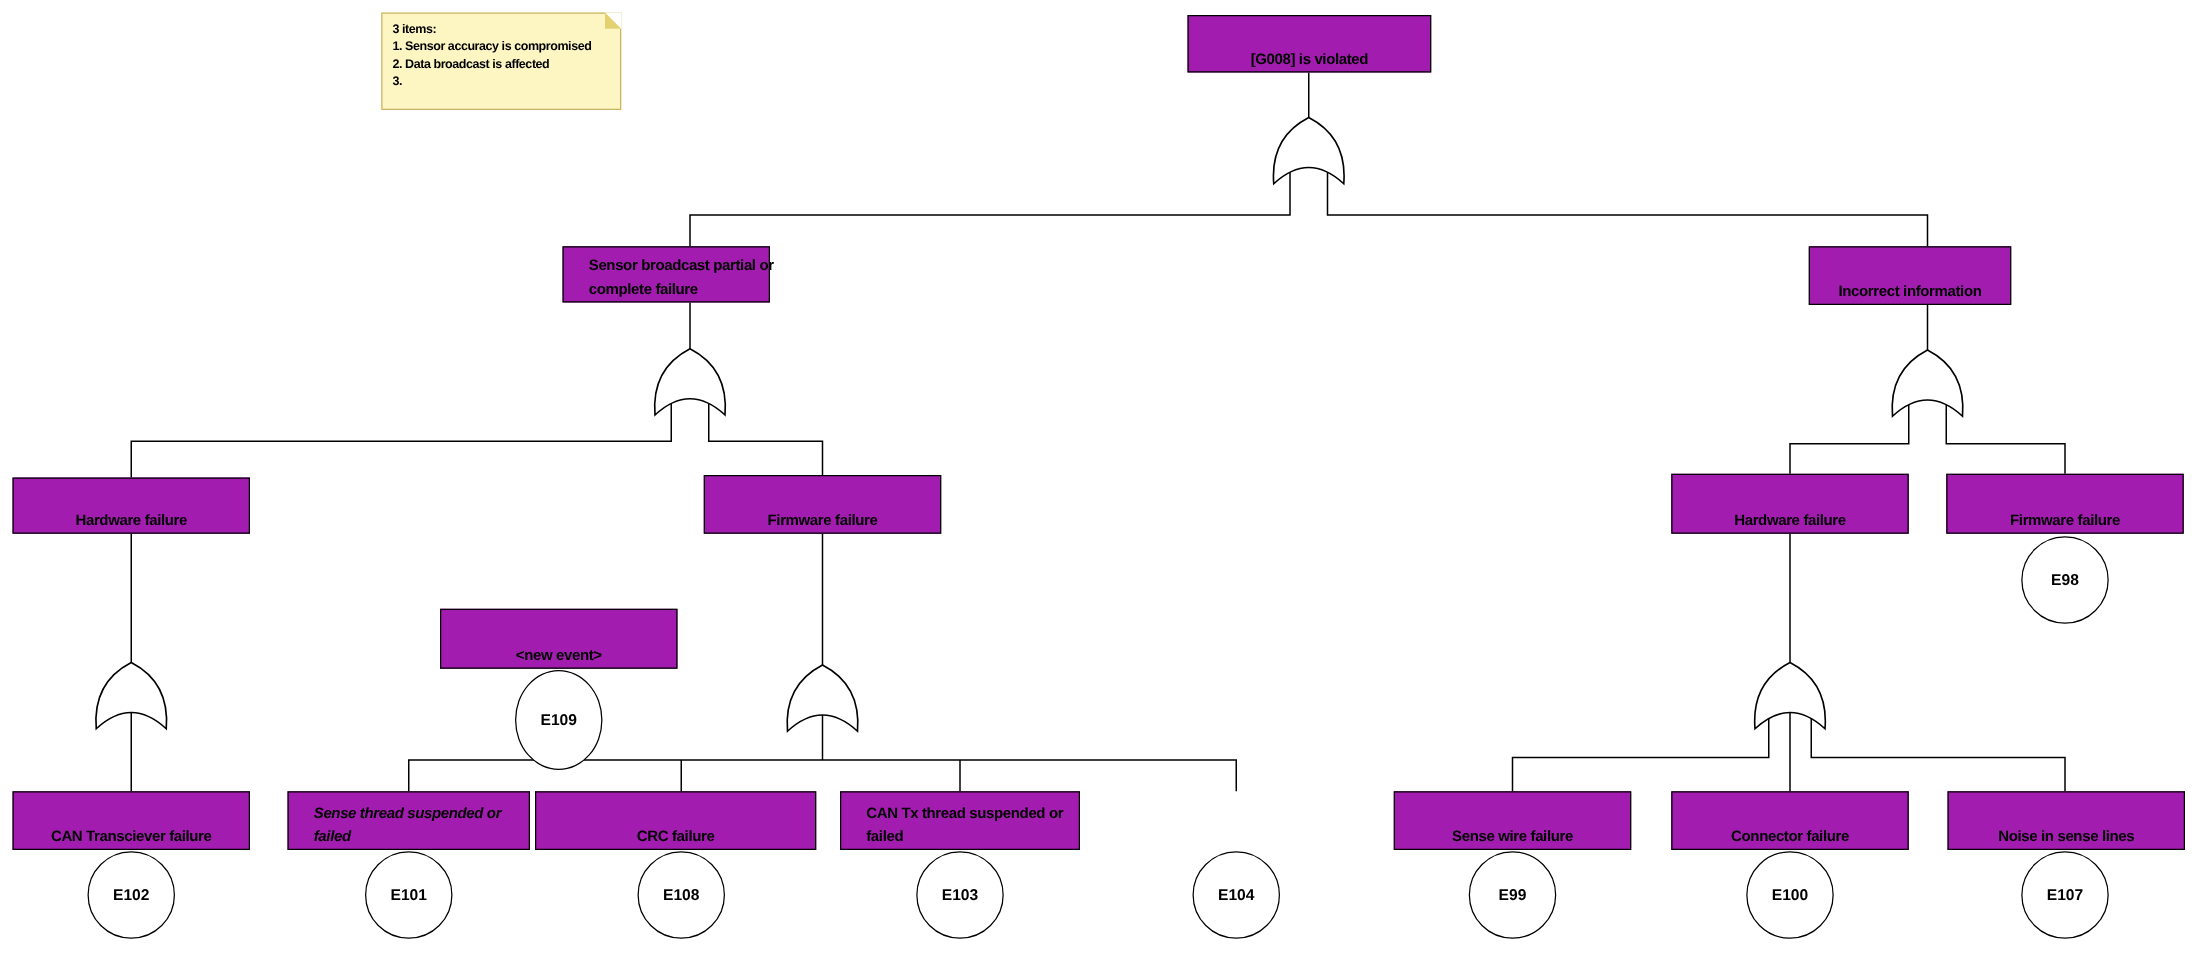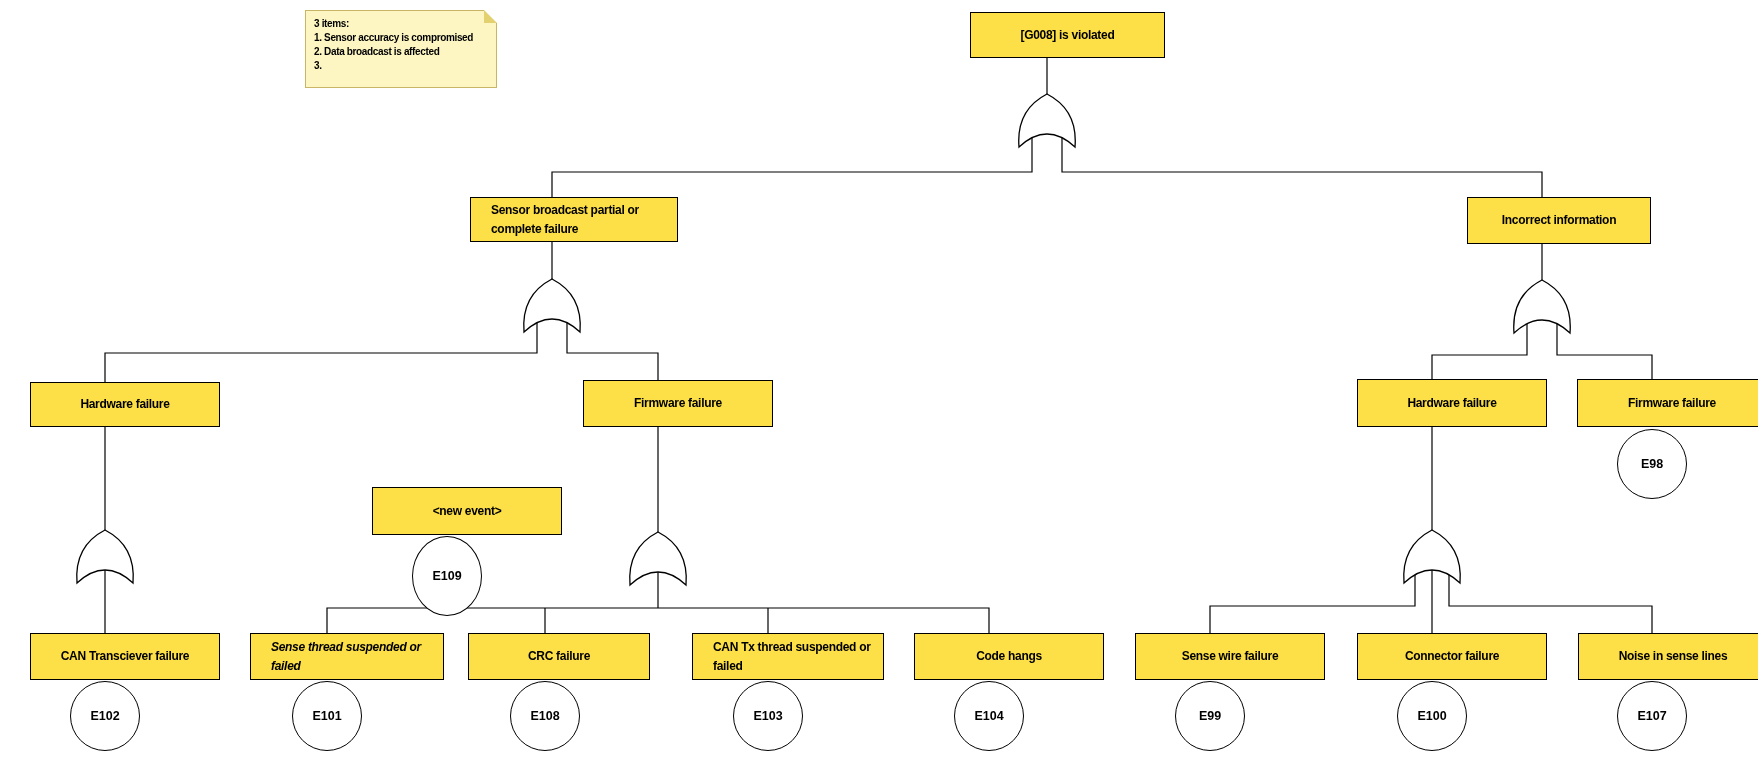--- a/index.html
+++ b/index.html
@@ -1,21 +1,21 @@
 <!DOCTYPE html>
 <html><head>
 <meta charset="utf-8">
 <style>
   html,body{margin:0;padding:0;background:#fff;}
   .canvas{position:relative;width:1758px;height:765px;background:#ffffff;
           font-family:"Liberation Sans",sans-serif;color:#000;overflow:hidden;}
   svg.wires{position:absolute;left:0;top:0;}
-  .node{position:absolute;box-sizing:border-box;border:1.5px solid #000;background:#fde047;
-        display:flex;flex-direction:column;justify-content:center;
-        font-weight:bold;font-size:12px;letter-spacing:-0.3px;line-height:19px;margin-left:20px;}
+  .node{position:absolute;box-sizing:border-box;border:1.5px solid #000;background:#a21caf;
+        display:flex;flex-direction:column;justify-content:flex-end;
+        font-weight:bold;font-size:12px;letter-spacing:-0.3px;line-height:19px;}
   .node.center{align-items:center;text-align:center;}
   .node.left{align-items:flex-start;text-align:left;padding-left:20px;padding-right:6px;}
   .node .line{white-space:nowrap;}
   .event{position:absolute;box-sizing:border-box;border:1.5px solid #000;border-radius:50%;
          background:#fff;display:flex;align-items:center;justify-content:center;
          font-weight:bold;font-size:12.5px;}
   .note{position:absolute;box-sizing:border-box;background:#fdf6c2;border:1px solid #c8b565;
         padding:6px 12px 4px 8px;font-size:10px;font-weight:bold;letter-spacing:-0.35px;
         line-height:14px;}
   .note .line{white-space:nowrap;}
@@ -59,25 +59,25 @@
     <div>
         <div class="line">3 items:</div>
         <div class="line">1. Sensor accuracy is compromised</div>
         <div class="line">2. Data broadcast is affected</div>
         <div class="line">3.</div>
       </div>
   </div>
 <div class="node center" style="left: 950px; top: 12px; width: 195px; height: 46px;">
       <div class="line">[G008] is violated</div>
     </div>
-    <div class="node left" style="left: 450px; top: 197px; width: 208px; height: 45px;">
+    <div class="node left" style="left: 450px; top: 197px; width: 166px; height: 45px;">
       <div class="line">Sensor broadcast partial or</div>
       <div class="line">complete failure</div>
     </div>
-    <div class="node center" style="left: 1447px; top: 197px; width: 184px; height: 47px;">
+    <div class="node center" style="left: 1447px; top: 197px; width: 162px; height: 47px;">
       <div class="line">Incorrect information</div>
     </div>
     <div class="node center" style="left: 10px; top: 382px; width: 190px; height: 45px;">
       <div class="line">Hardware failure</div>
     </div>
     <div class="node center" style="left: 563px; top: 380px; width: 190px; height: 47px;">
       <div class="line">Firmware failure</div>
     </div>
     <div class="node center" style="left: 1337px; top: 379px; width: 190px; height: 48px;">
       <div class="line">Hardware failure</div>
@@ -88,29 +88,26 @@
     <div class="node center" style="left: 352px; top: 487px; width: 190px; height: 48px;">
       <div class="line">&lt;new event&gt;</div>
     </div>
     <div class="node center" style="left: 10px; top: 633px; width: 190px; height: 47px;">
       <div class="line">CAN Transciever failure</div>
     </div>
     <div class="node left" style="left: 230px; top: 633px; width: 194px; height: 47px; font-style: italic;">
       <div class="line">Sense thread suspended or</div>
       <div class="line">failed</div>
     </div>
-    <div class="node center" style="left: 448px; top: 633px; width: 182px; height: 47px;">
+    <div class="node center" style="left: 428px; top: 633px; width: 225px; height: 47px;">
       <div class="line">CRC failure</div>
     </div>
     <div class="node left" style="left: 672px; top: 633px; width: 192px; height: 47px;">
       <div class="line">CAN Tx thread suspended or</div>
       <div class="line">failed</div>
-    </div>
-    <div class="node center" style="left: 894px; top: 633px; width: 190px; height: 47px;">
-      <div class="line">Code hangs</div>
     </div>
     <div class="node center" style="left: 1115px; top: 633px; width: 190px; height: 47px;">
       <div class="line">Sense wire failure</div>
     </div>
     <div class="node center" style="left: 1337px; top: 633px; width: 190px; height: 47px;">
       <div class="line">Connector failure</div>
     </div>
     <div class="node center" style="left: 1558px; top: 633px; width: 190px; height: 47px;">
       <div class="line">Noise in sense lines</div>
     </div>

